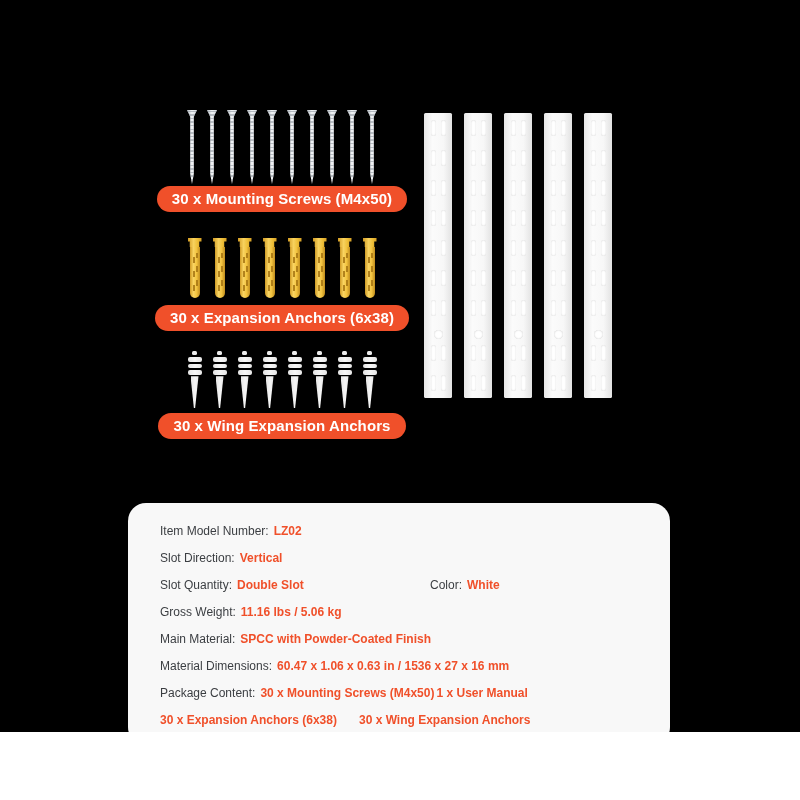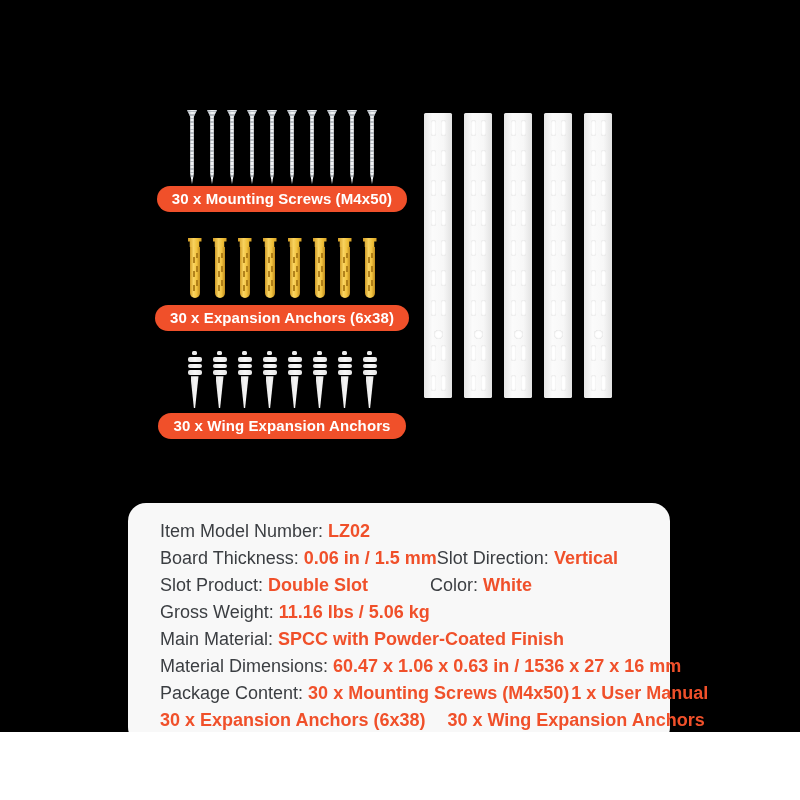--- a/index.html
+++ b/index.html
@@ -67,21 +67,21 @@
   }
   .slotrow{display:flex;justify-content:center;gap:5px;height:16px;margin-bottom:14px;}
   .slot{width:5px;height:16px;background:#ffffff;border-radius:2.5px;box-shadow:inset 0 0 1.5px rgba(0,0,0,.22);}
   .hole{width:9px;height:9px;border-radius:50%;background:#ffffff;box-shadow:inset 0 0 1.5px rgba(0,0,0,.25);margin:0 auto 6px auto;}
 
   
   .panel{
     position:absolute;left:128px;top:503px;width:542px;height:242px;box-sizing:border-box;
     background:#f8f8f8;border-radius:18px;padding:15px 30px 0 32px;
   }
-  .spec-row{display:flex;line-height:27px;font-size:18px;white-space:nowrap;}
+  .spec-row{display:flex;line-height:27px;font-size:12px;white-space:nowrap;}
   .cell{display:inline-block;}
   .cell.c1{flex:0 0 270px;}
   .lab{color:#3b3e42;}
   .val{color:#f0502a;font-weight:700;}
   .lab:not(:empty)+.val{margin-left:5px;}
   .gap18{margin-left:2px;}
   .gap20{margin-left:22px;}
 </style>
 </head>
 <body>
@@ -400,25 +400,24 @@
           <div class="slot"></div>
         </div>
       </div>
     </div>
 
   <div class="panel">
     <div class="spec-row">
       <span class="cell"><span class="lab">Item Model Number:</span><span class="val">LZ02</span></span>
     </div>
     <div class="spec-row">
-      <span class="cell c1"><span class="lab">Board Thickness:</span><span class="val">0.06 in / 1.5 mm</span></span>
       <span class="cell"><span class="lab">Slot Direction:</span><span class="val">Vertical</span></span>
     </div>
     <div class="spec-row">
-      <span class="cell c1"><span class="lab">Slot Product:</span><span class="val">Double Slot</span></span>
+      <span class="cell c1"><span class="lab">Slot Quantity:</span><span class="val">Double Slot</span></span>
       <span class="cell"><span class="lab">Color:</span><span class="val">White</span></span>
     </div>
     <div class="spec-row">
       <span class="cell"><span class="lab">Gross Weight:</span><span class="val">11.16 lbs / 5.06 kg</span></span>
     </div>
     <div class="spec-row">
       <span class="cell"><span class="lab">Main Material:</span><span class="val">SPCC with Powder-Coated Finish</span></span>
     </div>
     <div class="spec-row">
       <span class="cell"><span class="lab">Material Dimensions:</span><span class="val">60.47 x 1.06 x 0.63 in / 1536 x 27 x 16 mm</span></span>

